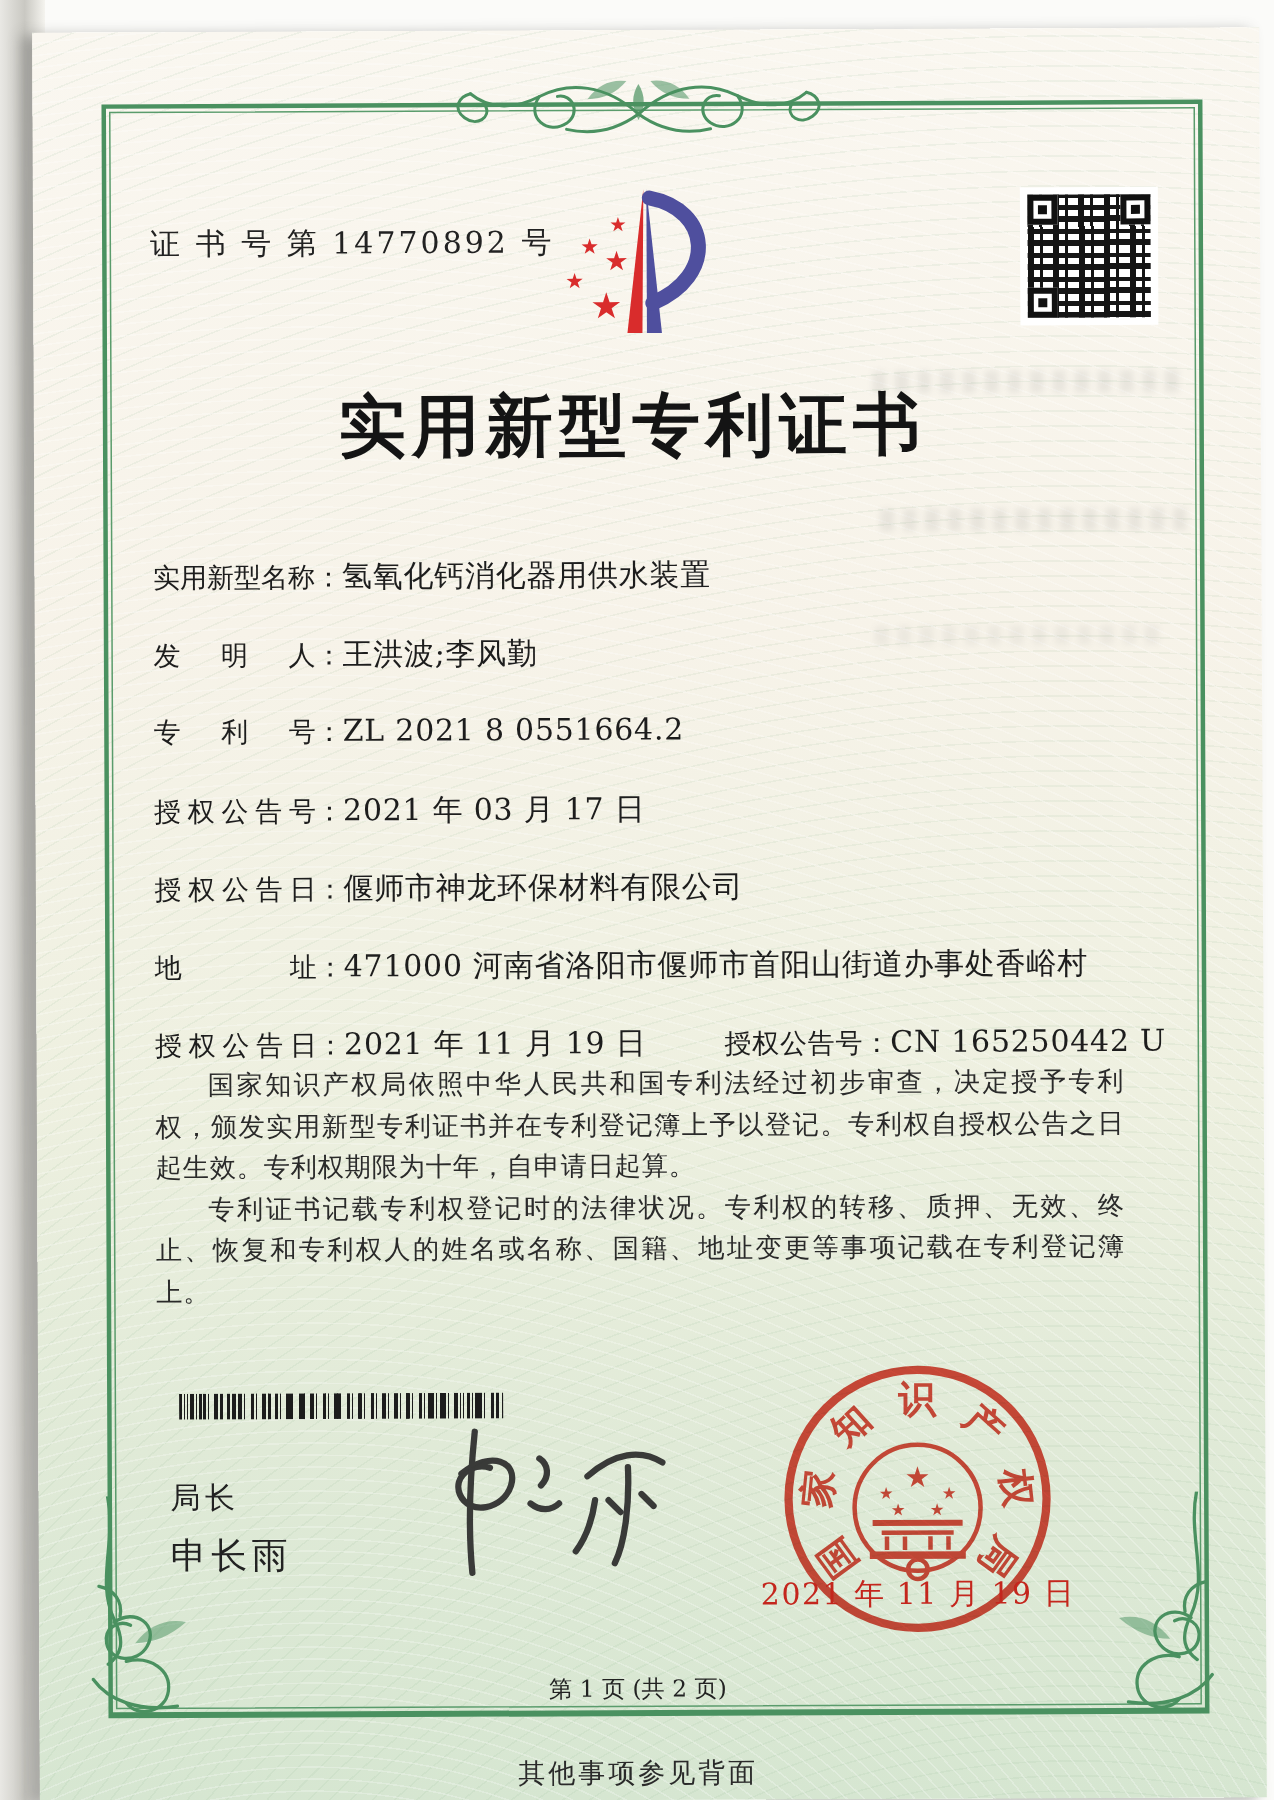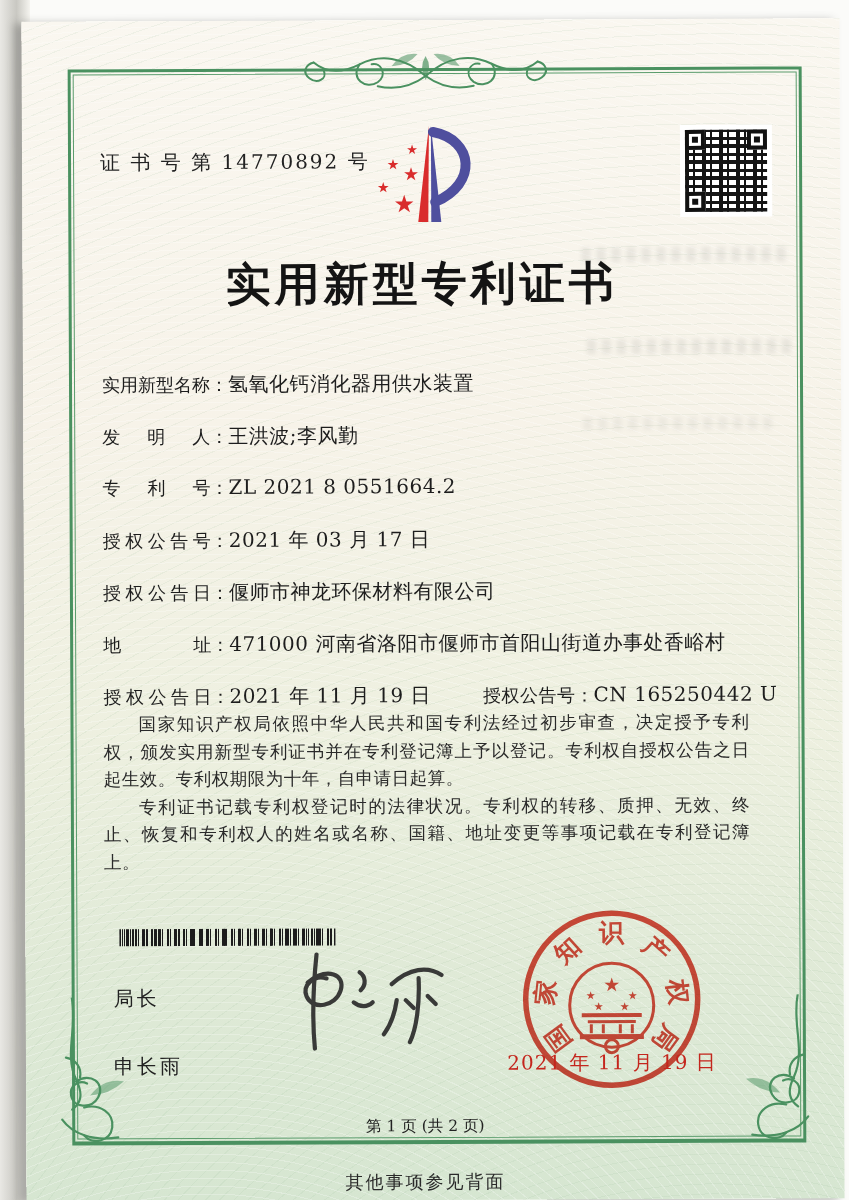--- a/index.html
+++ b/index.html
@@ -46,21 +46,21 @@
   .fcolon{display:inline-block;width:18px;font-size:18px;}
   .fvalue{font-size:20px;letter-spacing:.5px;}
   .fpair2{margin-left:52px;}
   .paras{position:absolute;left:79px;top:690px;width:646px;font-size:17.5px;line-height:27.5px;color:#2a2a2a;}
   .paras p{margin:0;text-indent:2em;text-align:justify;letter-spacing:.5px;}
   .barcode{position:absolute;left:94px;top:908px;width:216px;height:17px;
     background:
       repeating-linear-gradient(90deg,#1c1c1c 0 2px,transparent 2px 3px,#1c1c1c 3px 4px,transparent 4px 7px,#1c1c1c 7px 10px,transparent 10px 11px,#1c1c1c 11px 12px,transparent 12px 16px),
       repeating-linear-gradient(90deg,transparent 0 5px,#1c1c1c 5px 6px,transparent 6px 13px,#1c1c1c 13px 15px,transparent 15px 23px);}
   .director-title{position:absolute;left:88px;top:964px;font-size:20px;color:#222;letter-spacing:3px;}
-  .director-name{position:absolute;left:88px;top:1000px;font-size:20px;color:#222;letter-spacing:3px;margin-top:32px;}
+  .director-name{position:absolute;left:88px;top:1000px;font-size:24px;color:#222;letter-spacing:3px;}
   .signature{position:absolute;left:230px;top:928px;}
   .seal{position:absolute;left:494px;top:888px;mix-blend-mode:multiply;}
   .seal-date{position:absolute;left:480px;top:1030px;width:212px;text-align:center;
     font-size:20px;color:#c4261d;letter-spacing:1px;z-index:3;}
   .page-info{position:absolute;left:46px;top:1096px;width:706px;text-align:center;font-size:15.5px;color:#222;}
   .back-note{position:absolute;left:46px;top:1150px;width:706px;text-align:center;font-size:18px;color:#2a2a2a;letter-spacing:2px;}
   .star-text{font-family:"DejaVu Sans","Liberation Sans",sans-serif;}
 </style>
 </head>
 <body>

